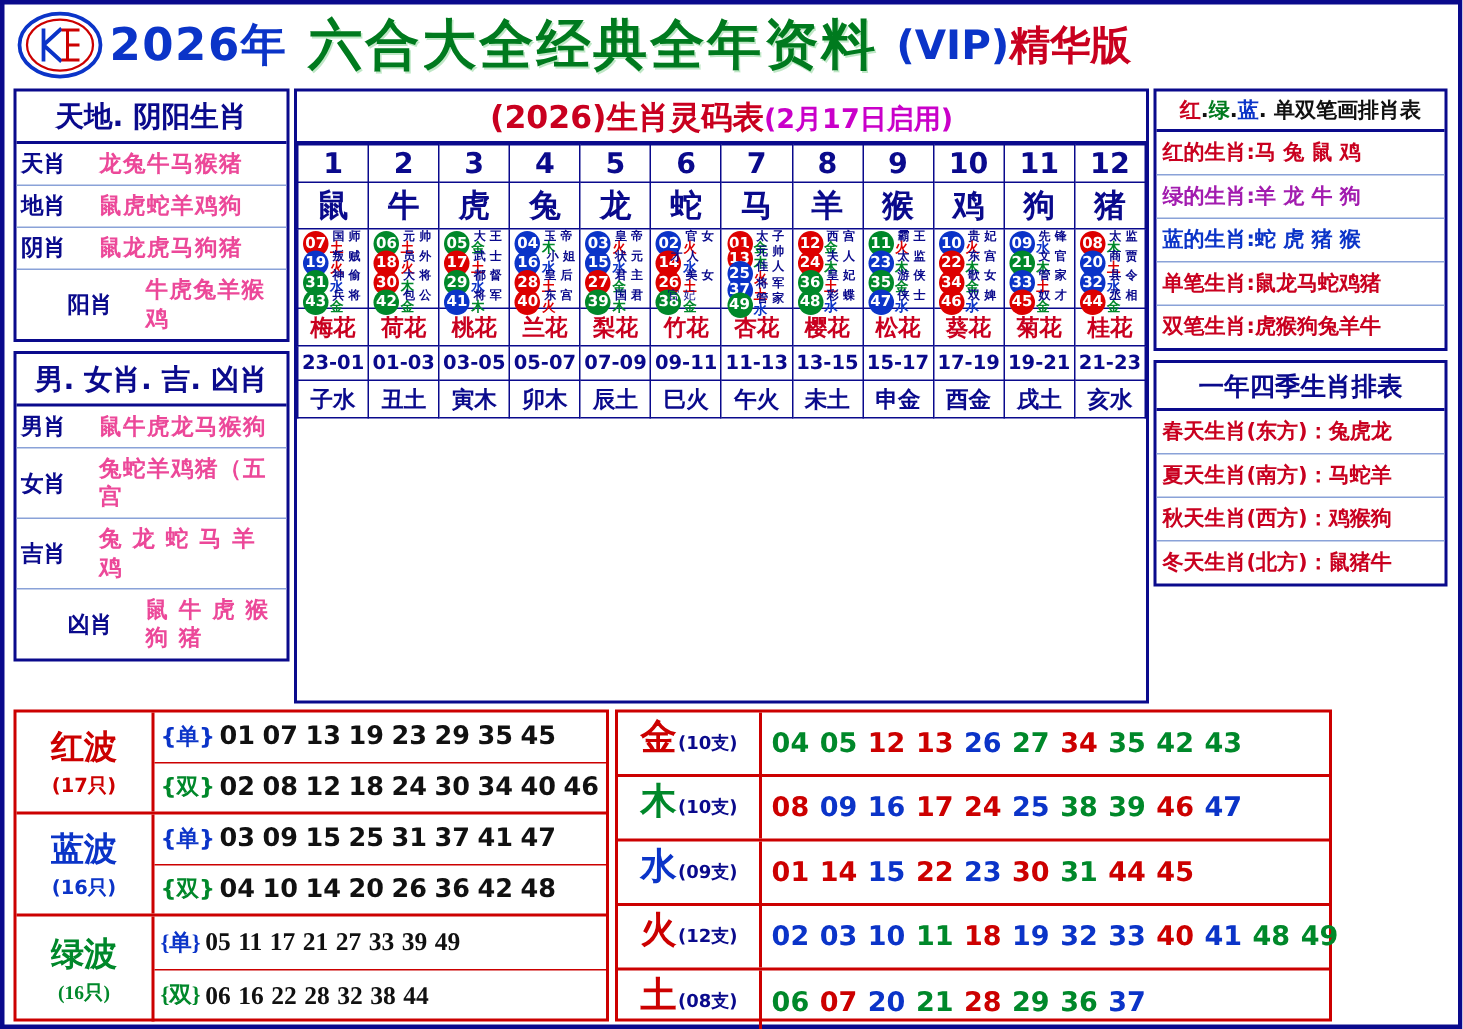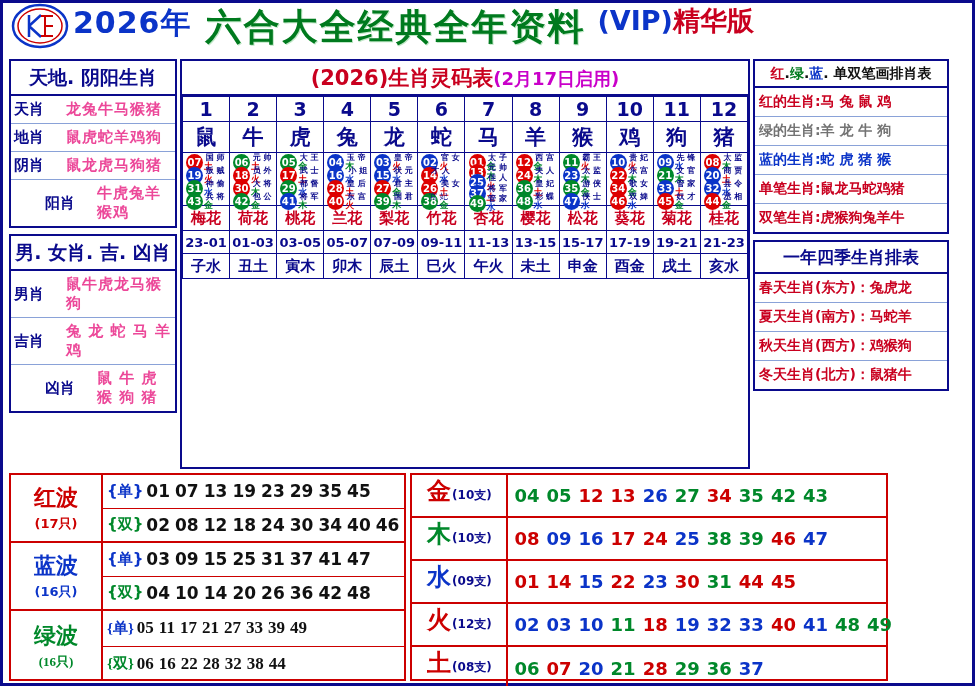--- a/index.html
+++ b/index.html
@@ -10,41 +10,41 @@
     overflow:hidden;
   }
   .page{
     position:relative;width:975px;height:686px;
     border:3px solid #0a0a8c;box-sizing:border-box;
     background:#fff;
   }
   
   .header{
     position:absolute;left:0;top:0;width:969px;height:54px;
-    display:flex;
+    display:flex;align-items:center;
   }
   .logo{
     width:62px;height:46px;margin-left:6px;
     display:flex;align-items:center;justify-content:center;
   }
   .logo svg{display:block;}
   .hdr-year{
     color:#0b34c8;font-size:30px;font-weight:bold;
     font-family:"DejaVu Sans",sans-serif;margin-left:2px;letter-spacing:1px;
   }
   .hdr-main{
     color:#007a1e;font-size:36px;font-weight:bold;margin-left:14px;
     letter-spacing:2px;
     text-shadow:1px 1px 0 #bfe7c6;
   }
   .hdr-vip{color:#0b34c8;font-size:27px;font-weight:bold;margin-left:12px;}
   .hdr-vip em{font-style:normal;color:#c9001f;}
   
   .body-wrap{position:absolute;left:6px;top:56px;width:960px;height:410px;display:flex;}
-  .col-left{width:168px;}
+  .col-left{width:184px;}
   .col-mid{width:570px;margin-left:3px;}
   .col-right{width:196px;margin-left:3px;}
   .boxed{border:2px solid #0a0a8c;box-sizing:border-box;}
   .lt-title{
     text-align:center;font-size:19px;font-weight:bold;color:#0a0a8c;
     padding:4px 0 3px;border-bottom:2px solid #0a0a8c;
   }
   .lt-row{
     display:flex;align-items:center;font-size:15px;font-weight:bold;
     padding:4px 3px;border-bottom:1px solid #8aa2d8;
@@ -86,21 +86,21 @@
     border-bottom:2px solid #0a0a8c;color:#c9001f;
   }
   .rt-title .g{color:#007a1e;}
   .rt-title .b{color:#0b34c8;}
   .rt-title .k{color:#111;}
   .rt-row{
     font-size:14px;font-weight:bold;padding:5px 4px;border-bottom:1px solid #8aa2d8;
     white-space:nowrap;
   }
   .rt-row:last-child{border-bottom:none;}
-  .c-red{color:#c9001f;}.c-green{color:#737373;}.c-blue{color:#0b34c8;}
+  .c-red{color:#c9001f;}.c-green{color:#a21caf;}.c-blue{color:#0b34c8;}
   .rt-title2{
     text-align:center;font-size:17px;font-weight:bold;color:#0a0a8c;
     padding:4px 0 3px;border-bottom:2px solid #0a0a8c;
   }
   
   .bottom{position:absolute;left:6px;top:470px;width:870px;height:208px;display:flex;}
   .bl{width:478px;border:2px solid #cc0000;box-sizing:border-box;}
   .br{width:478px;margin-left:4px;border:2px solid #cc0000;box-sizing:border-box;}
   .wave-row{display:flex;border-bottom:2px solid #cc0000;height:66px;}
   .wave-row:last-child{border-bottom:none;height:70px;font-family:Liberation Serif, serif;}
@@ -170,20 +170,24 @@
           <span class="lt-key">阳肖</span>
           <span class="lt-val">牛虎兔羊猴鸡</span>
         </div>
       </div>
 
       <div class="boxed blk2">
         <div class="lt-title">男. 女肖. 吉. 凶肖</div>
         <div class="lt-row">
           <span class="lt-key">男肖</span>
           <span class="lt-val">鼠牛虎龙马猴狗</span>
+        </div>
+        <div class="lt-row">
+          <span class="lt-key">女肖</span>
+          <span class="lt-val">兔蛇羊鸡猪（五宫</span>
         </div>
         <div class="lt-row">
           <span class="lt-key">吉肖</span>
           <span class="lt-val">兔 龙 蛇 马 羊 鸡</span>
         </div>
         <div class="lt-row">
           <span class="lt-key">凶肖</span>
           <span class="lt-val">鼠 牛 虎 猴 狗 猪</span>
         </div>
       </div>

